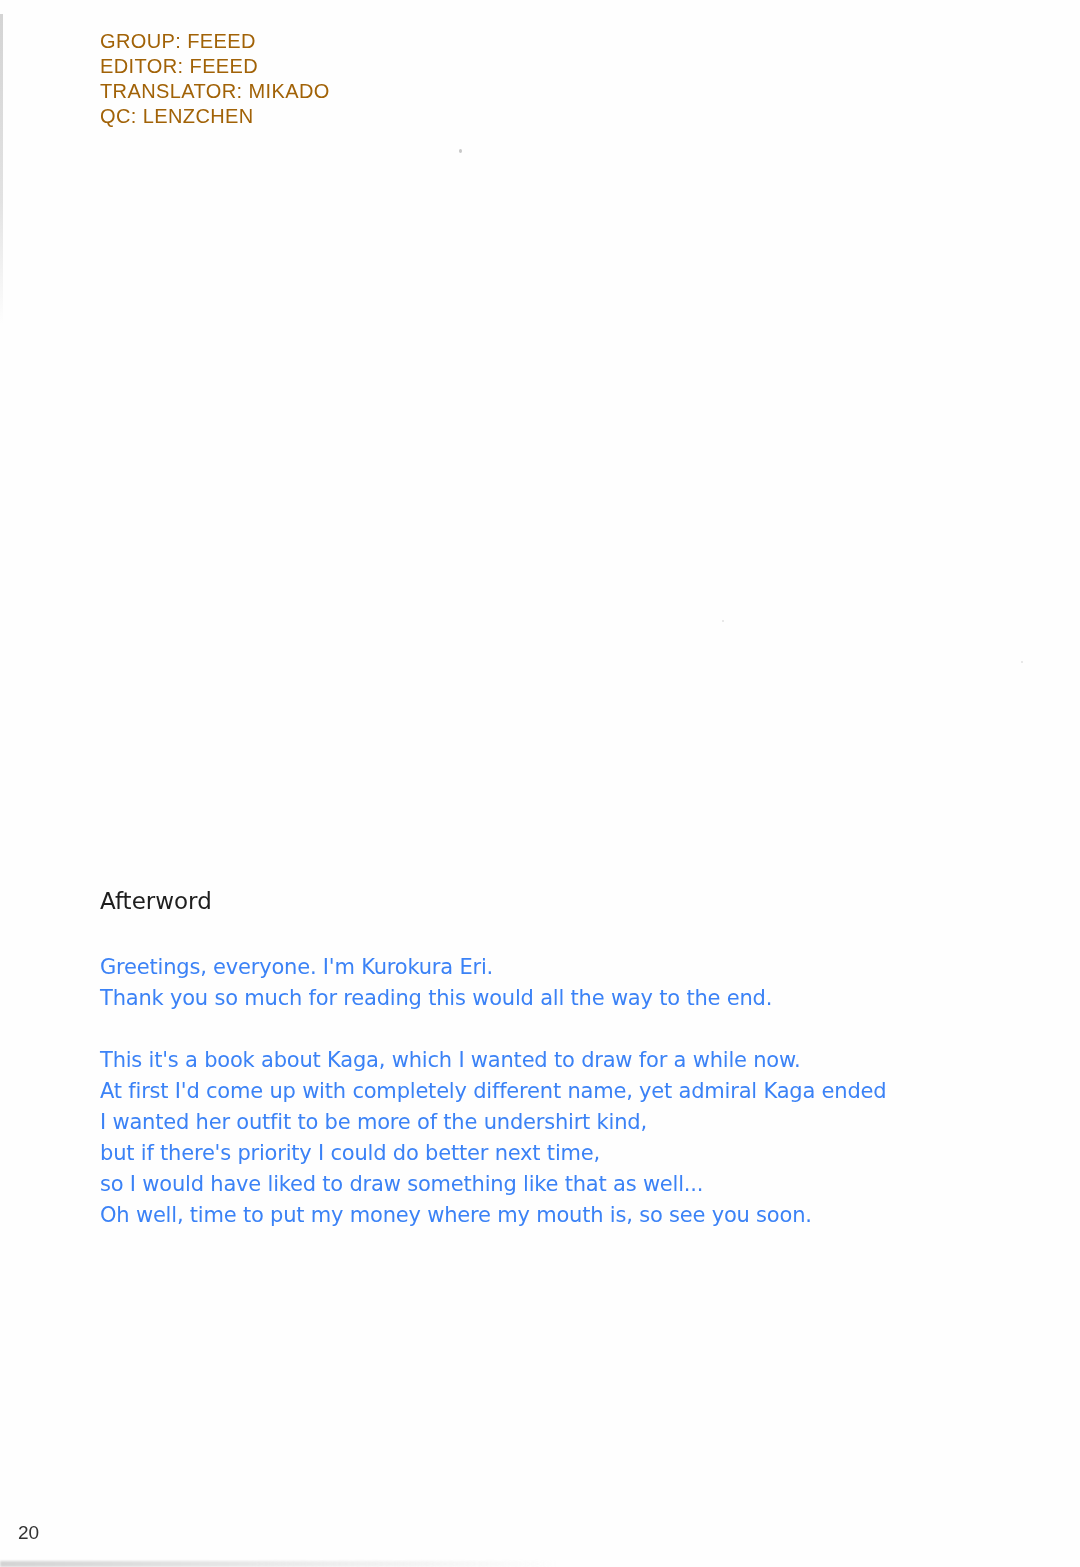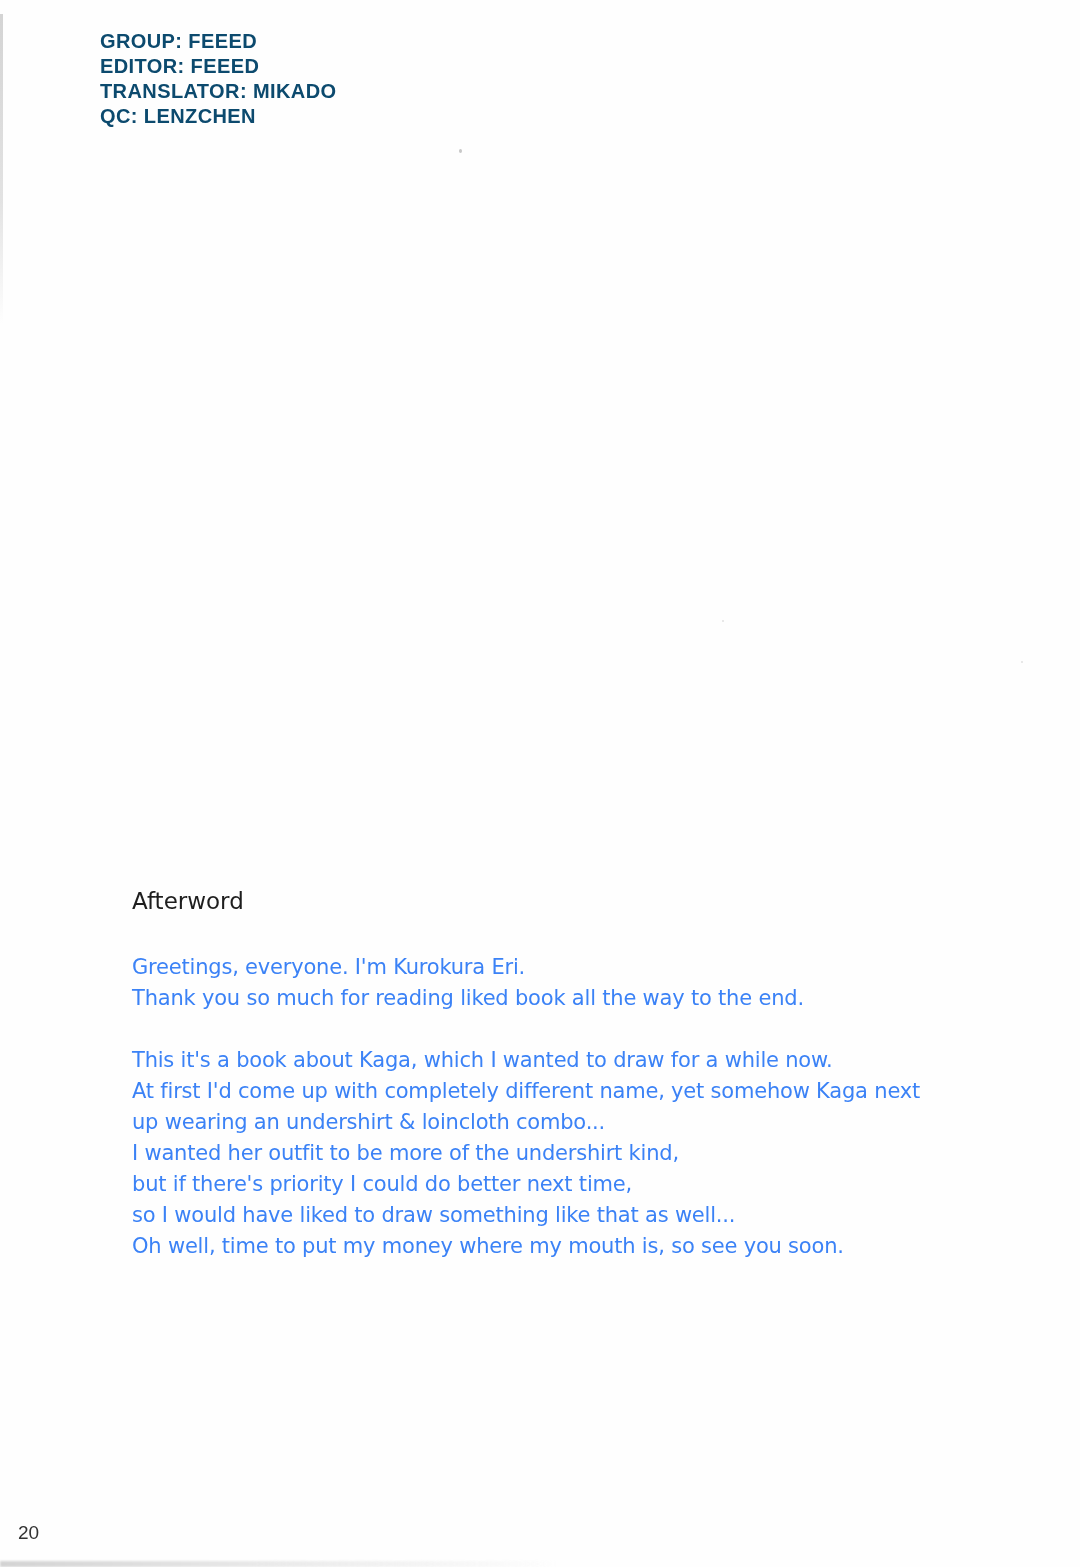--- a/index.html
+++ b/index.html
@@ -49,31 +49,29 @@
 
   
   .credits {
     position: absolute;
     left: 100px;
     top: 29px;
     font-family: "Liberation Sans", sans-serif;
     font-size: 20px;
     line-height: 25px;
     letter-spacing: 0.4px;
-    color: #0c4a6e;
-    font-weight: bold;
+    color: #a16207;
   }
 
   
   .afterword {
     position: absolute;
     left: 100px;
     top: 888px;
     width: 900px;
-    margin-left: 32px;
   }
   .afterword-title {
     font-size: 23px;
     line-height: 26px;
     margin-bottom: 38px;
     color: #1e1e1e;
   }
   .afterword-body .paragraph {
     margin-bottom: 31px;
   }
@@ -108,26 +106,25 @@
       <div class="credit-line">EDITOR: FEEED</div>
       <div class="credit-line">TRANSLATOR: MIKADO</div>
       <div class="credit-line">QC: LENZCHEN</div>
     </div>
 
   <div class="afterword">
     <div class="afterword-title">Afterword</div>
     <div class="afterword-body">
         <div class="paragraph">
           <div class="body-line">Greetings, everyone. I'm Kurokura Eri.</div>
-          <div class="body-line">Thank you so much for reading liked book all the way to the end.</div>
+          <div class="body-line">Thank you so much for reading this would all the way to the end.</div>
         </div>
         <div class="paragraph">
           <div class="body-line">This it's a book about Kaga, which I wanted to draw for a while now.</div>
-          <div class="body-line">At first I'd come up with completely different name, yet somehow Kaga next</div>
-          <div class="body-line">up wearing an undershirt &amp; loincloth combo...</div>
+          <div class="body-line">At first I'd come up with completely different name, yet admiral Kaga ended</div>
           <div class="body-line">I wanted her outfit to be more of the undershirt kind,</div>
           <div class="body-line">but if there's priority I could do better next time,</div>
           <div class="body-line">so I would have liked to draw something like that as well...</div>
           <div class="body-line">Oh well, time to put my money where my mouth is, so see you soon.</div>
         </div>
       </div>
   </div>
 
   <div class="page-number">20</div>
 

